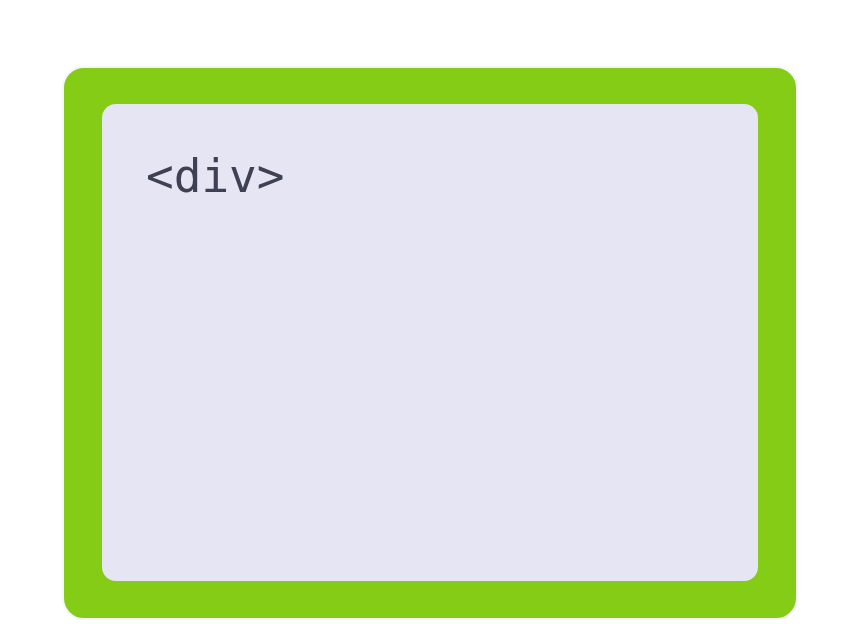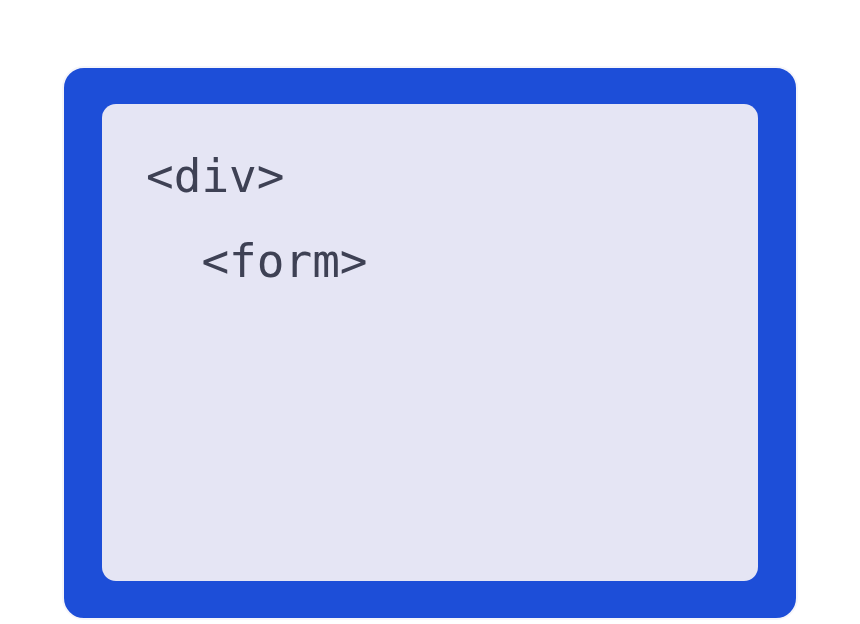--- a/index.html
+++ b/index.html
@@ -14,21 +14,21 @@
     overflow: hidden;
     font-family: "DejaVu Sans Mono", monospace;
   }
   .code-card {
     position: absolute;
     left: 62px;
     top: 66px;
     width: 736px;
     height: 554px;
     box-sizing: border-box;
-    background: #1d4ed8;
+    background: #84cc16;
     border: 2px solid #f5f5fa;
     border-radius: 22px;
   }
   .code-panel {
     position: absolute;
     left: 38px;
     top: 36px;
     width: 656px;
     height: 477px;
     box-sizing: border-box;
@@ -44,15 +44,14 @@
     line-height: 85px;
     color: #3e4154;
   }
 </style>
 </head>
 <body>
 
 <div class="code-card">
   <div class="code-panel">
     <div class="code-line">&lt;div&gt;</div>
-    <div class="code-line">  &lt;form&gt;</div>
   </div>
 </div>
 
 </body></html>

